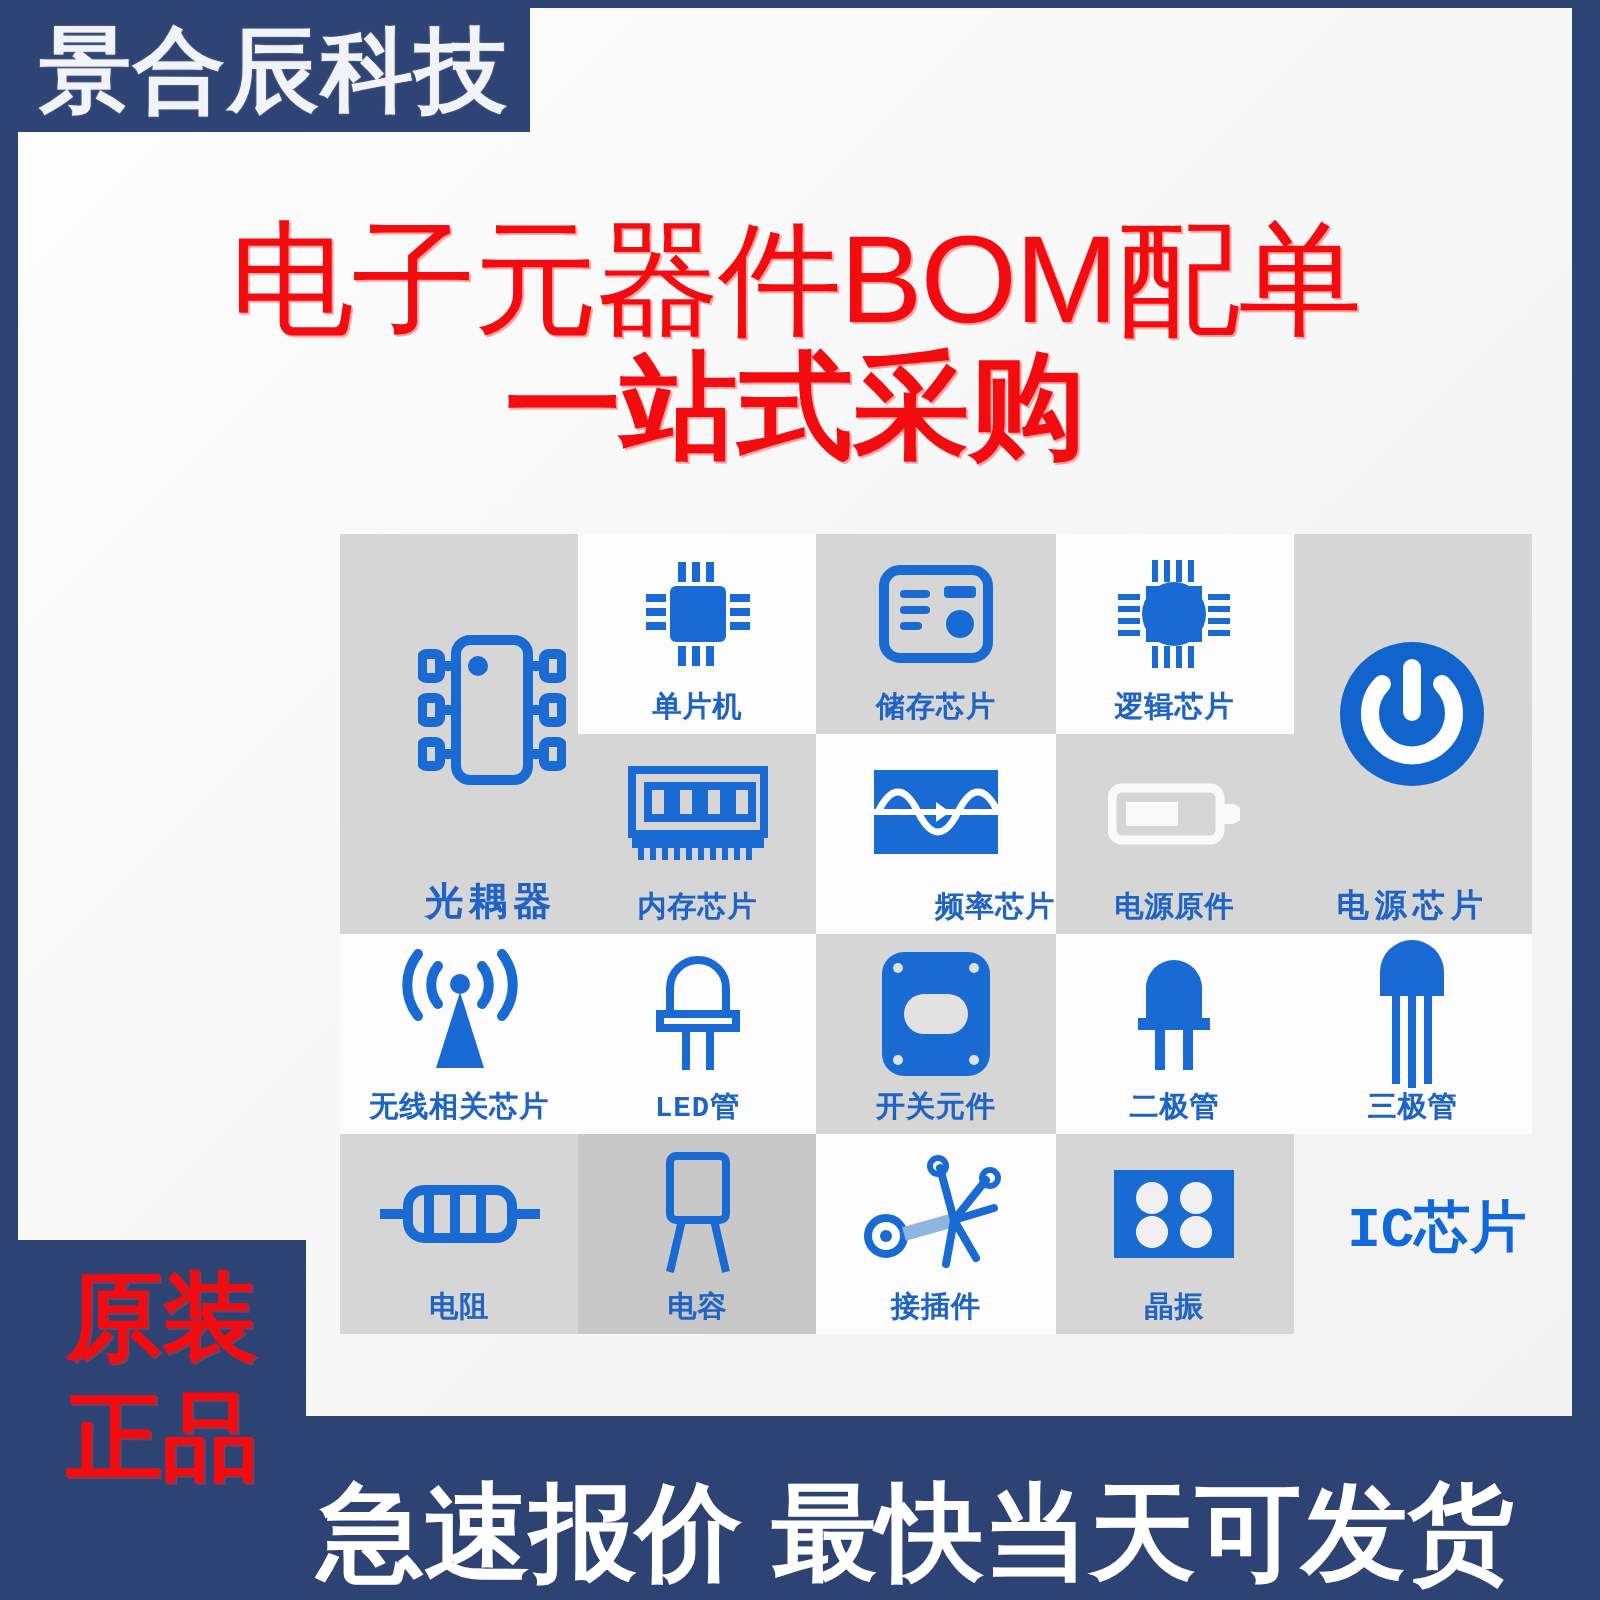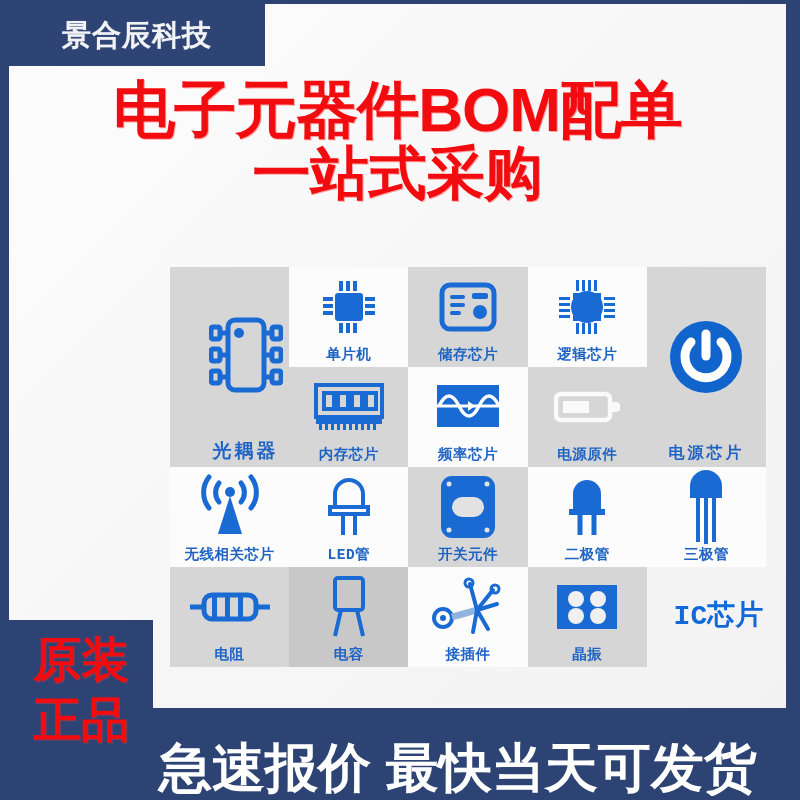--- a/index.html
+++ b/index.html
@@ -29,42 +29,43 @@
   #brand-banner{
     position:absolute;
     left:0; top:0;
     width:256px; height:62px;
     background:#2e4474;
     display:flex; align-items:center; justify-content:center;
     z-index:5;
   }
   #brand-banner .txt{
     color:#f2f3f7;
-    font-size:29px;
+    font-size:46px;
     font-weight:bold;
     letter-spacing:1px;
     line-height:1;
     text-shadow:0 0 1px rgba(255,255,255,.4);
   }
 
   
   #headline{
     position:absolute;
     left:0; right:0; top:74px;
     text-align:center;
     z-index:4;
   }
   #headline .line1{
     color:#f20c10;
     font-size:62px;
-    font-weight:bold;
+    font-weight:normal;
     line-height:1.02;
     letter-spacing:-1px;
     text-shadow:1px 1px 0 rgba(255,60,60,.45);
     white-space:nowrap;
+    margin-top:31px;
   }
   #headline .line2{
     color:#f20c10;
     font-size:58px;
     font-weight:bold;
     line-height:1.12;
     letter-spacing:0px;
     text-shadow:1px 1px 0 rgba(255,60,60,.45);
     white-space:nowrap;
   }
@@ -300,21 +301,21 @@
             <rect x="42" y="43" width="3" height="6"></rect>
               <rect x="48" y="43" width="3" height="6"></rect>
               <rect x="54" y="43" width="3" height="6"></rect>
             <rect x="60" y="43" width="3" height="6"></rect>
           </g>
         </svg>
       </div>
       <span class="lbl">内存芯片</span>
     </div>
 
-    <div class="cell white" style="grid-column:3;grid-row:2;">
+    <div class="cell white" style="grid-column:3;grid-row:2;align-items:flex-end;">
       <div class="ico">
         <svg width="66" height="52" viewBox="0 0 66 52">
           <rect x="2" y="4" width="62" height="42" fill="#1a6ad4"></rect>
           <path d="M4 25 Q14 5 24 25 T44 25 T64 25" fill="none" stroke="#ffffff" stroke-width="3.5"></path>
           <path d="M2 25 H64" stroke="#ffffff" stroke-width="3"></path>
           <path d="M40 25 l-7 -5 v10 z" fill="#ffffff"></path>
         </svg>
       </div>
       <span class="lbl">频率芯片</span>
     </div>

